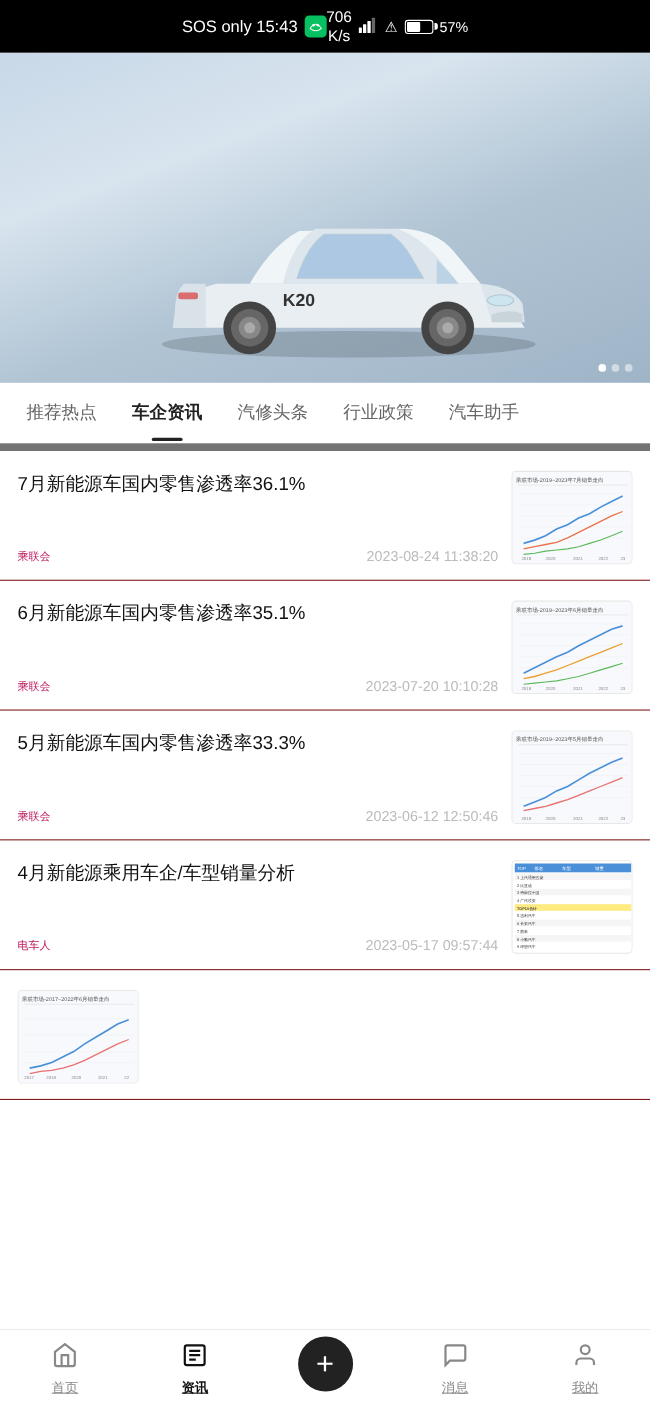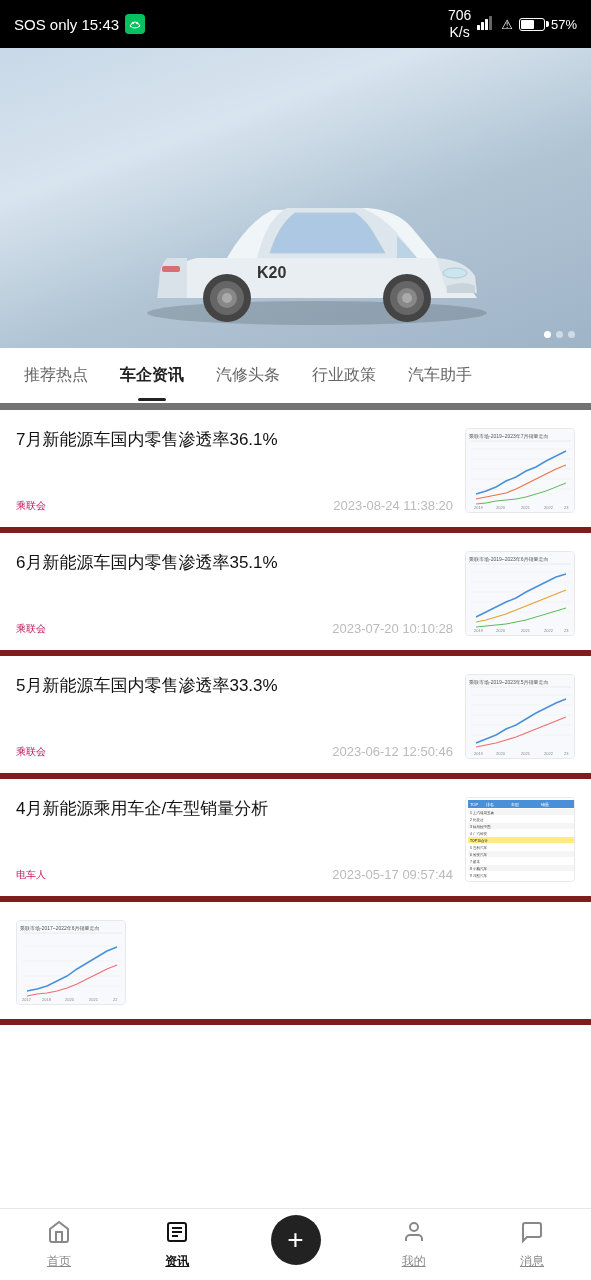--- a/index.html
+++ b/index.html
@@ -13,21 +13,21 @@
       overflow-x: hidden;
     }
 
     
     .status-bar {
       background: #000;
       color: #fff;
       height: 48px;
       display: flex;
       align-items: center;
-      justify-content: space-between;
+      justify-content: center;
       padding: 0 14px;
       font-size: 15px;
       font-weight: 500;
     }
     .status-left { display: flex; align-items: center; gap: 6px; }
     .status-right { display: flex; align-items: center; gap: 6px; font-size: 13px; }
     .wechat-dot {
       width: 20px; height: 20px;
       background: #07c160;
       border-radius: 4px;
@@ -130,21 +130,21 @@
 
     
     .news-feed {
       background: #fff;
       padding: 0;
     }
 
     .news-item {
       display: flex;
       padding: 18px 16px 14px 16px;
-      border-bottom: 6px solid #7f1d1d;
+      border-bottom: 1px solid #7f1d1d;
       gap: 12px;
       cursor: pointer;
     }
     .news-content {
       flex: 1;
       display: flex;
       flex-direction: column;
       justify-content: space-between;
     }
     .news-title {
@@ -500,27 +500,27 @@
     <span class="bottom-nav-label">资讯</span>
   </div>
   <div class="bottom-nav-item" style="flex:1; display:flex; align-items:center; justify-content:center;">
     <div class="bottom-nav-add">
       <span style="font-size:28px; line-height:1; color:#fff;">+</span>
     </div>
   </div>
   <div class="bottom-nav-item">
     <span class="bottom-nav-icon">
       <svg width="24" height="24" viewBox="0 0 24 24" fill="none" stroke="#888" stroke-width="2">
-        <path d="M20 21v-2a4 4 0 00-4-4H8a4 4 0 00-4 4v2"></path>
-        <circle cx="12" cy="7" r="4"></circle>
+        <path d="M21 15a2 2 0 01-2 2H7l-4 4V5a2 2 0 012-2h14a2 2 0 012 2z"></path>
       </svg>
     </span>
-    <span class="bottom-nav-label">我的</span>
+    <span class="bottom-nav-label">消息</span>
   </div>
   <div class="bottom-nav-item">
     <span class="bottom-nav-icon">
       <svg width="24" height="24" viewBox="0 0 24 24" fill="none" stroke="#888" stroke-width="2">
-        <path d="M21 15a2 2 0 01-2 2H7l-4 4V5a2 2 0 012-2h14a2 2 0 012 2z"></path>
+        <path d="M20 21v-2a4 4 0 00-4-4H8a4 4 0 00-4 4v2"></path>
+        <circle cx="12" cy="7" r="4"></circle>
       </svg>
     </span>
-    <span class="bottom-nav-label">消息</span>
+    <span class="bottom-nav-label">我的</span>
   </div>
 </div>
 
 </body></html>

